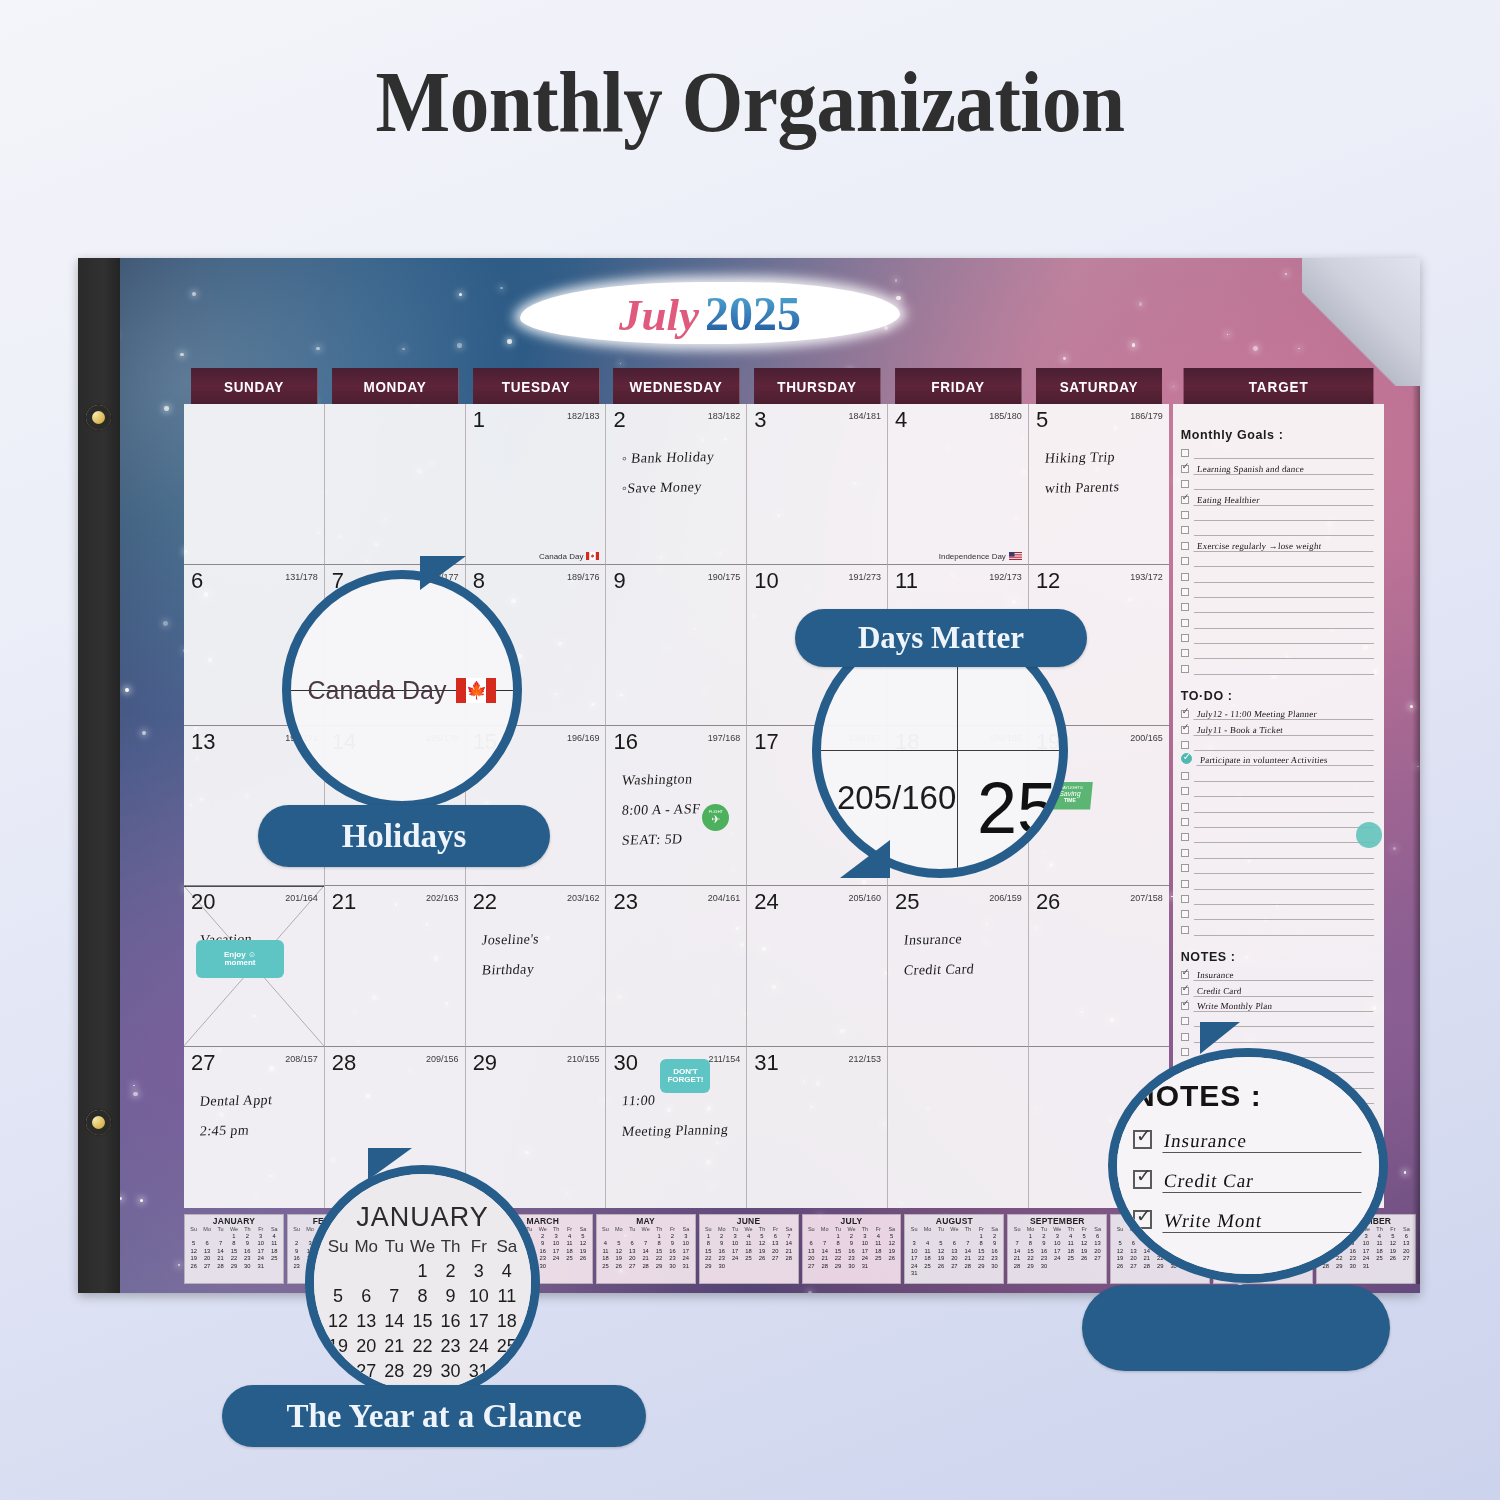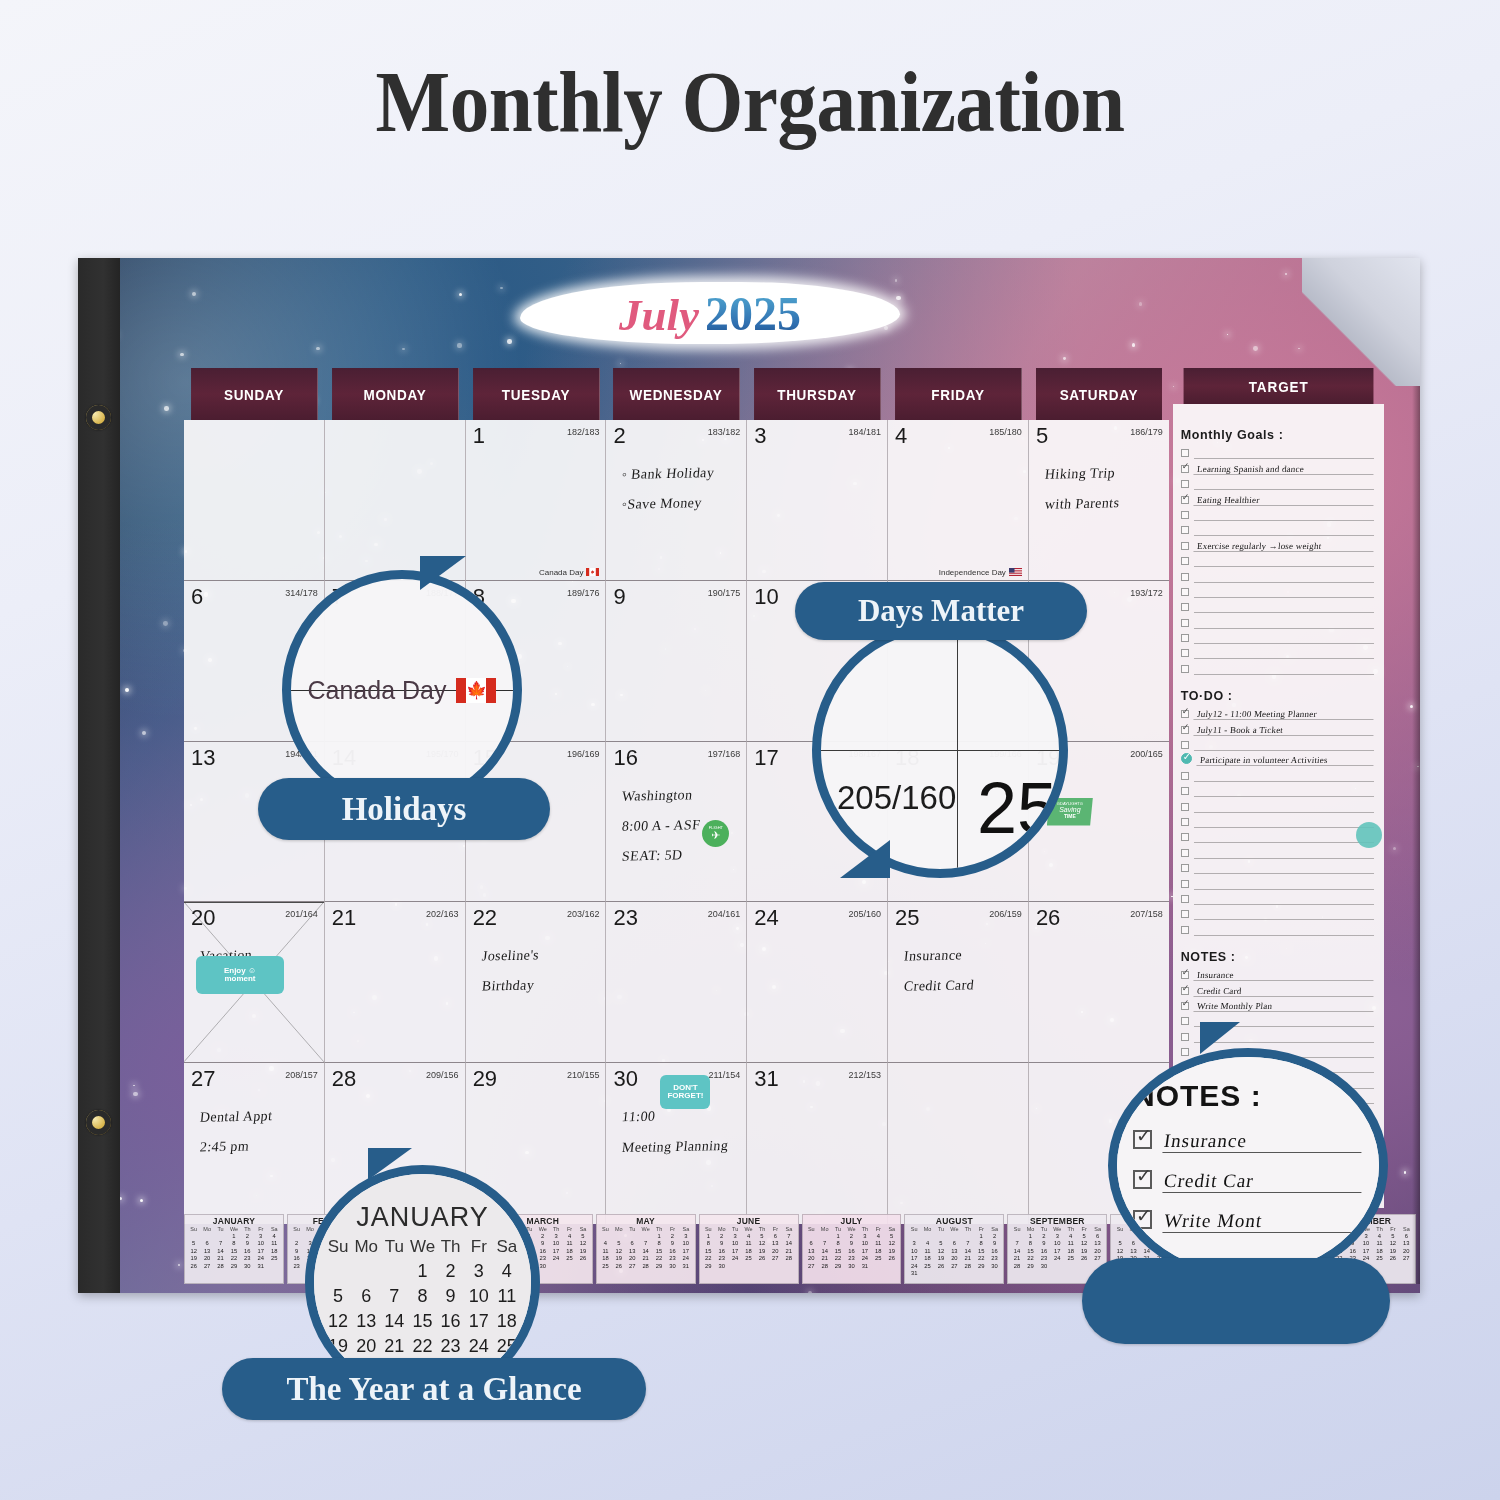--- a/index.html
+++ b/index.html
@@ -136,21 +136,21 @@
   
   #grid-wrap {
     position: absolute; left: 106px; top: 110px;
     width: 1200px; height: 840px;
     z-index: 4;
     display: flex;
   }
   #daygrid { width: 988px; height: 100%; }
   #target-col { width: 212px; height: 100%; margin-left: 4px; }
 
-  .hdr-row { display: flex; height: 52px; }
+  .hdr-row { display: flex; height: 36px; }
   .hdr-cell {
     flex: 1;
     background: linear-gradient(180deg, #4a1f33 0%, #5e2439 50%, #4b1d30 100%);
     color: #fff;
     font-size: 15px; font-weight: bold;
     letter-spacing: 0.8px;
     display: flex; align-items: center; justify-content: center;
     border-right: 1px solid rgba(255,255,255,0.25);
     font-family: "Liberation Sans", sans-serif;
     transform: scaleX(0.9);
@@ -342,20 +342,21 @@
     background: #275d8a;
     color: #eef4f9;
     border-radius: 999px;
     font-family: "Liberation Serif", serif;
     font-weight: bold;
     display: flex; align-items: center; justify-content: center;
     text-align: center;
     z-index: 22;
     box-shadow: 0 1px 3px rgba(0,0,0,0.2);
     line-height: 1.12;
+    margin-top: 27px;
   }
   .ptr {
     position: absolute;
     width: 0; height: 0;
     z-index: 21;
   }
 
   
   #callout-holidays { left: 282px; top: 570px; width: 240px; height: 240px; }
   #holidays-content {
@@ -767,21 +768,21 @@
             <div class="day-cell">
               <div class="daynum">5</div>
               <div class="daycount">186/179</div>
               <div class="note" style="left: 16px; top: 46px;">Hiking  Trip</div>
               <div class="note" style="left: 16px; top: 76px;">with   Parents</div>
             </div>
           </div>
           <div class="week-row">
             <div class="day-cell">
               <div class="daynum">6</div>
-              <div class="daycount">314/178</div>
+              <div class="daycount">131/178</div>
             </div>
             <div class="day-cell">
               <div class="daynum">7</div>
               <div class="daycount">188/177</div>
             </div>
             <div class="day-cell">
               <div class="daynum">8</div>
               <div class="daycount">189/176</div>
             </div>
             <div class="day-cell">

